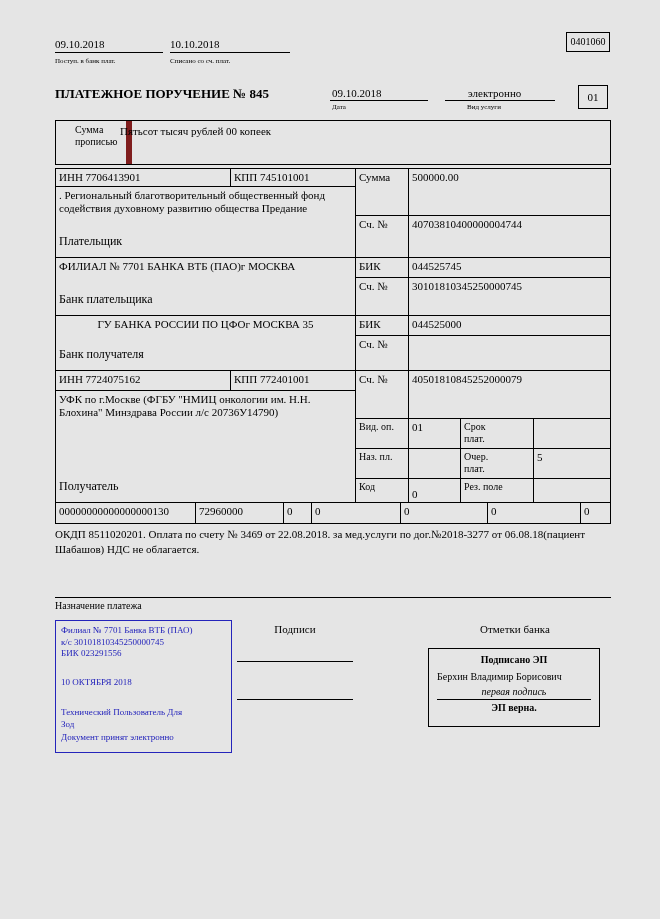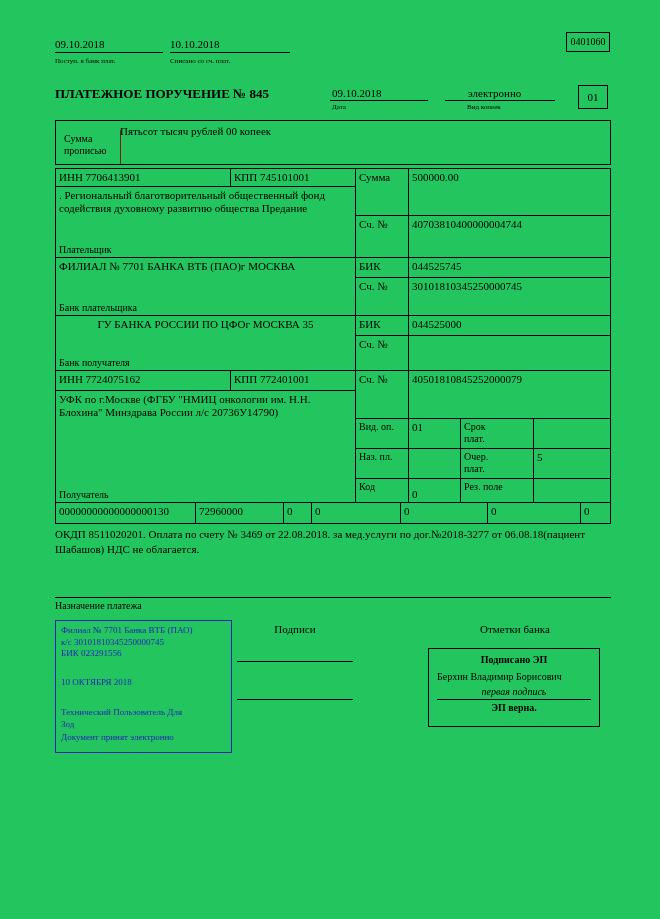--- a/index.html
+++ b/index.html
@@ -1,35 +1,35 @@
 <!DOCTYPE html>
 <html><head>
 <meta charset="utf-8">
 <style>
   html,body { margin:0; padding:0; background:#ffffff; }
   .page {
-    position:relative; width:660px; height:919px; background:#22c55e;
+    position:relative; width:660px; height:919px; background:#e5e5e5;
     font-family:"Liberation Serif", serif; color:#000; overflow:hidden;
   }
   .abs { position:absolute; }
   .t7  { font-size:7px;  line-height:8px; }
   .t10 { font-size:10px; line-height:12px; }
   .t11 { font-size:11px; line-height:14px; }
   .t13b{ font-size:13px; line-height:15px; font-weight:bold; }
   .uline { position:absolute; height:0; border-bottom:1px solid #000; }
   .box  { position:absolute; border:1px solid #000; box-sizing:border-box; }
   .tablewrap { position:absolute; border:1px solid #000; box-sizing:border-box; }
   .cell {
     position:absolute; box-sizing:border-box;
     border-right:1px solid #000; border-bottom:1px solid #000;
     padding:2px 3px; font-size:11px; line-height:13px; overflow:hidden;
   }
   .cell.nr { border-right:none; }
   .cell.nb { border-bottom:none; }
-  .seclabel { position:absolute; left:3px; bottom:1px; font-size:10px; line-height:12px; }
+  .seclabel { position:absolute; left:3px; bottom:10px; font-size:12px; line-height:12px; }
   .gridlabel { font-size:10px; line-height:12px; }
   .wrapnarrow { padding-right:34px; }
   .center { text-align:center; }
   .stamp-blue {
     position:absolute; box-sizing:border-box; border:1px solid #2424bb; color:#2424bb;
     font-size:9px; line-height:11.5px; padding:4px 5px;
   }
   .stamp-blue div { white-space:nowrap; }
   .sigbox {
     position:absolute; box-sizing:border-box; border:1px solid #000;
@@ -56,26 +56,26 @@
   <div class="box center" style="left:566px; top:32px; width:44px; height:20px; font-size:10px; line-height:18px;">0401060</div>
 
   <div class="abs t13b" style="left:55px; top:86px;">ПЛАТЕЖНОЕ ПОРУЧЕНИЕ № 845</div>
 
   <div class="abs t11" style="left:332px; top:86px;">09.10.2018</div>
   <div class="uline" style="left:330px; top:100px; width:98px;"></div>
   <div class="abs t7" style="left:332px; top:103px;">Дата</div>
 
   <div class="abs t11" style="left:468px; top:86px;">электронно</div>
   <div class="uline" style="left:445px; top:100px; width:110px;"></div>
-  <div class="abs t7" style="left:467px; top:103px;">Вид копеек</div>
+  <div class="abs t7" style="left:467px; top:103px;">Вид услуги</div>
 
   <div class="box center" style="left:578px; top:85px; width:30px; height:24px; font-size:11px; line-height:22px;">01</div>
 
   <div class="box" style="left:55px; top:120px; width:556px; height:45px;">
-    <div class="abs t10" style="left:5px; top:0; bottom:0; width:60px; border-right:1px solid #7f1d1d; box-sizing:border-box; padding:3px 3px;margin-top:9px;">Сумма прописью</div>
+    <div class="abs t10" style="left:16px; top:0; bottom:0; width:60px; border-right:6px solid #7f1d1d; box-sizing:border-box; padding:3px 3px;">Сумма прописью</div>
     <div class="abs t11" style="left:64px; top:3px; right:3px;">Пятьсот тысяч рублей 00 копеек</div>
   </div>
 
   <div class="tablewrap" style="left:55px; top:168px; width:556px; height:356px;">
 
     <div class="cell" style="left:0; top:0; width:175px; height:18px;">ИНН 7706413901</div>
     <div class="cell" style="left:175px; top:0; width:125px; height:18px;">КПП 745101001</div>
     <div class="cell" style="left:300px; top:0; width:53px; height:47px;">Сумма</div>
     <div class="cell nr" style="left:353px; top:0; width:201px; height:47px;">500000.00</div>
 

